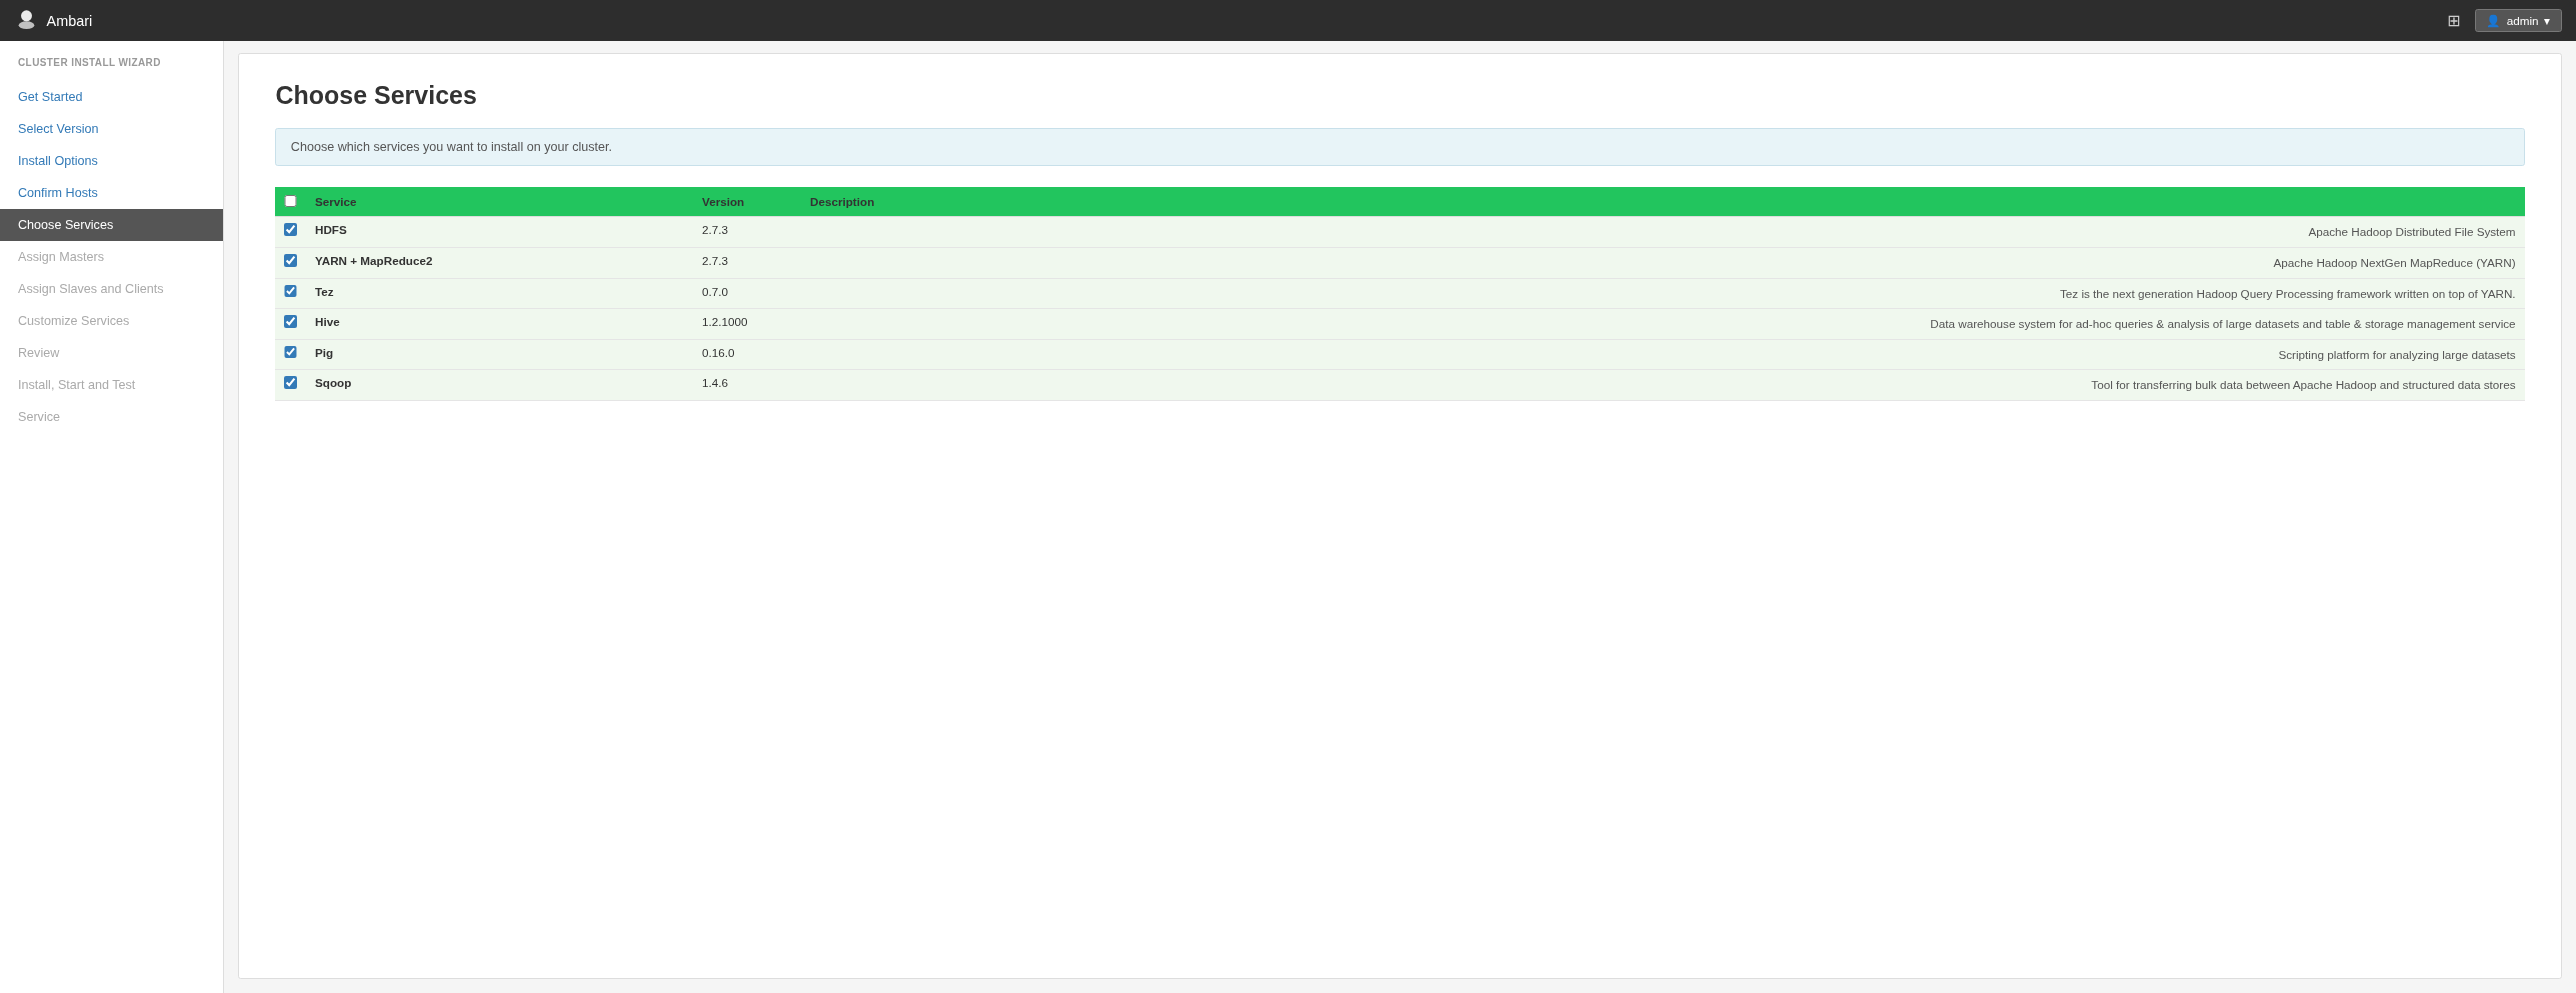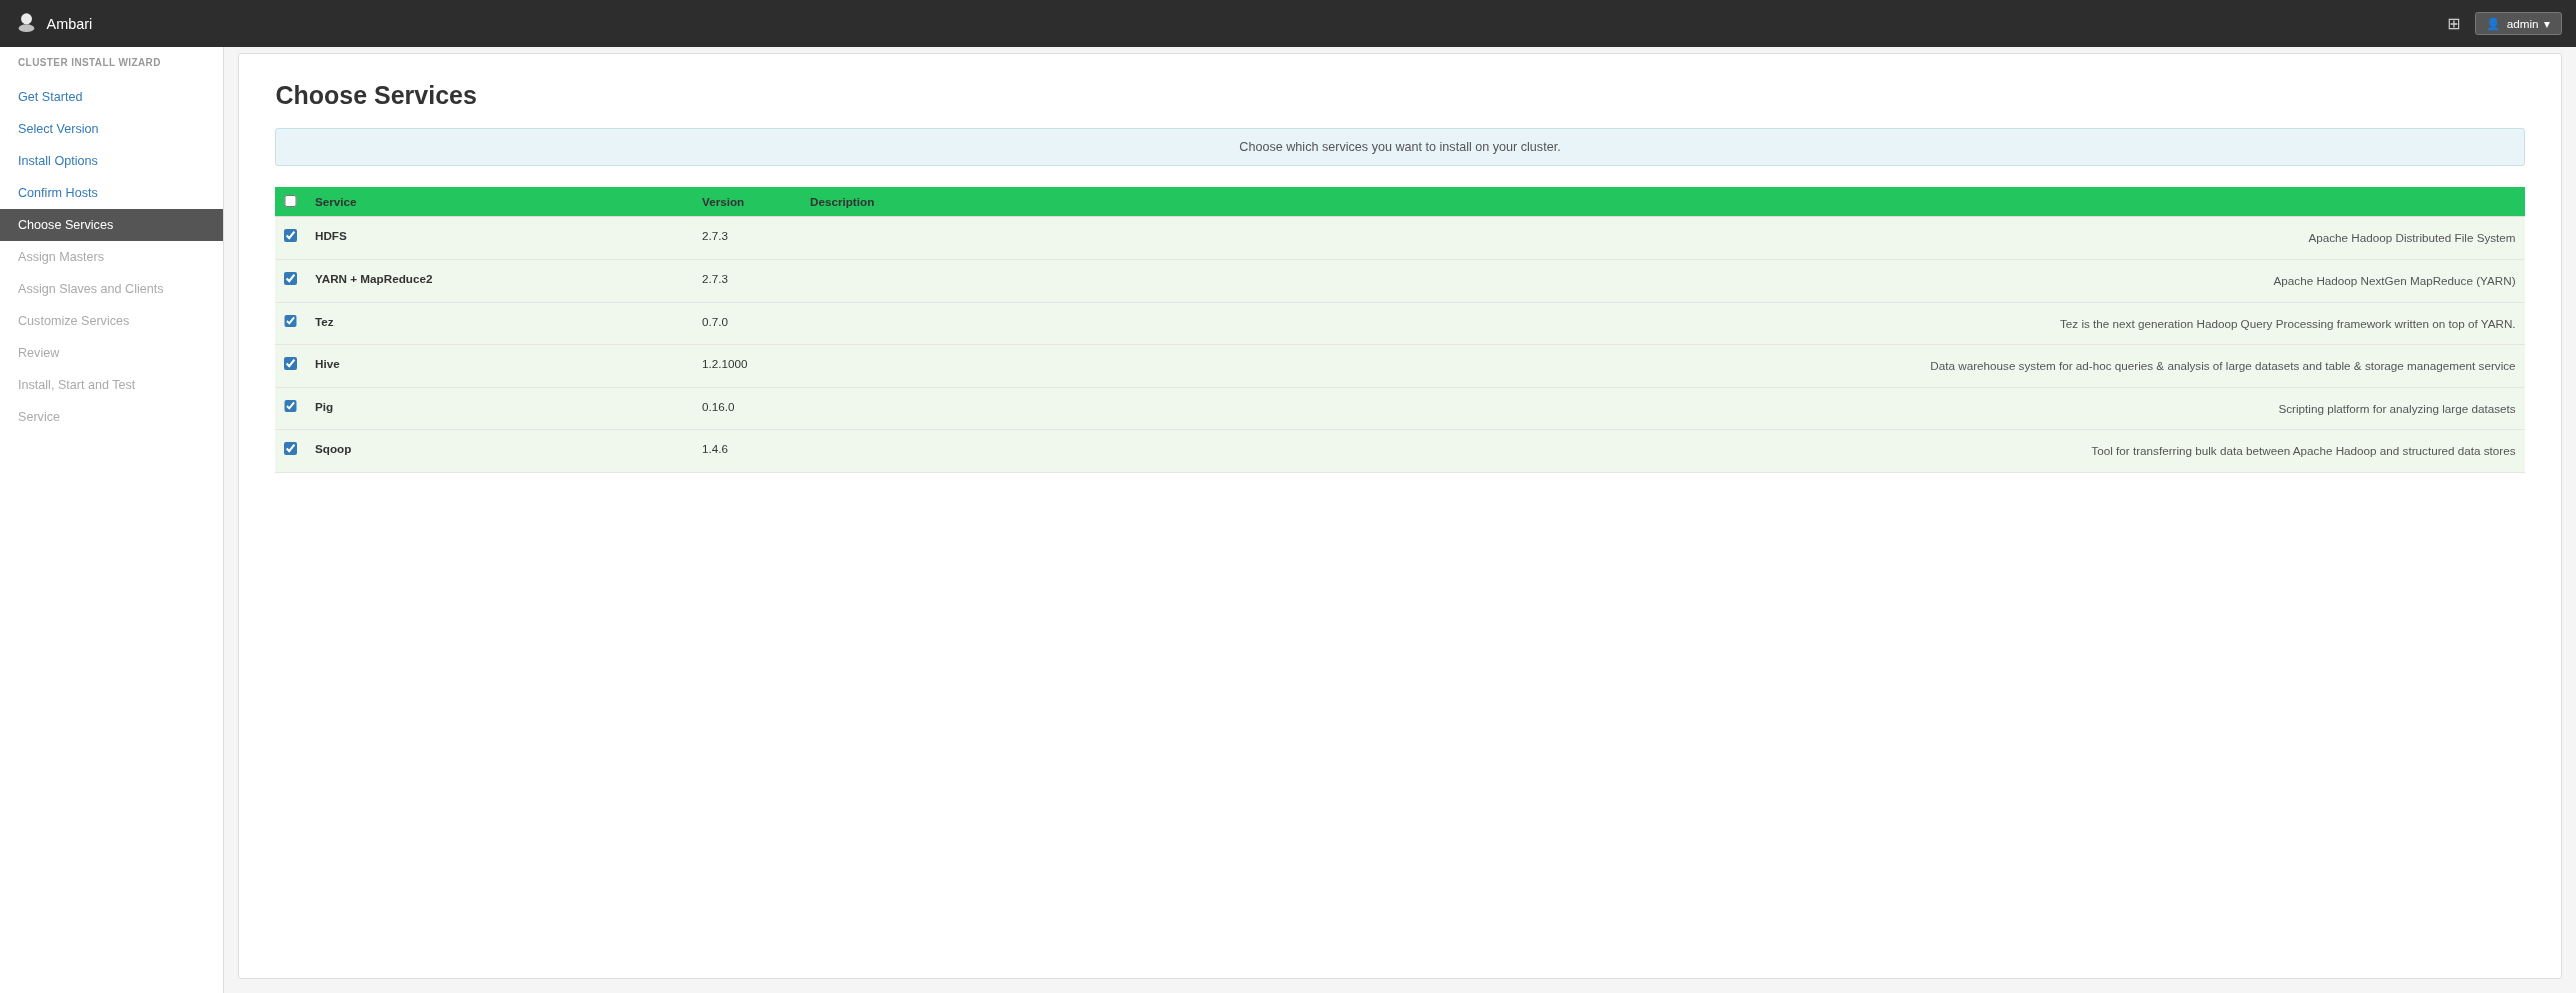--- a/index.html
+++ b/index.html
@@ -1,21 +1,21 @@
 <!DOCTYPE html>
 <html style="font-size:14.4px"><head>
   <meta charset="utf-8">
   <style>
     * { box-sizing: border-box; margin: 0; padding: 0; }
     body { font-family: 'Helvetica Neue', Arial, sans-serif; font-size: 12.6px; background: #f5f5f5; color: #333; }
 
     
     .navbar {
       background: #2d2d2d;
-      height: 47px;
+      height: 41px;
       display: flex;
       align-items: center;
       justify-content: space-between;
       padding: 0 14.4px;
       position: fixed;
       top: 0; left: 0; right: 0;
       z-index: 100;
     }
     .navbar-brand {
       display: flex;
@@ -111,21 +111,20 @@
     }
 
     .info-banner {
       background: #e8f4f8;
       border: 0.9px solid #c8e0ea;
       padding: 10.8px 14.4px;
       border-radius: 2.7px;
       margin-bottom: 21.5px;
       color: #555;
       font-size: 12.6px;
-      text-align: center;
     }
 
     
     .services-table {
       width: 100%;
       border-collapse: collapse;
     }
     .services-table th {
       text-align: left;
       padding: 7.2px 9px;
@@ -134,21 +133,21 @@
       font-size: 11.7px;
       border-bottom: 1.8px solid #ddd;
     }
     .services-table th.check-col {
       width: 27px;
     }
     .services-table th.version-col {
       width: 108px;
     }
     .services-table td {
-      padding: 12px 9px;
+      padding: 6px 9px;
       vertical-align: top;
       font-size: 11.7px;
     }
     .services-table tr.checked-row {
       background: #f0f8ee;
     }
     .services-table tr:not(.checked-row) {
       background: #22c55e;
     }
     .services-table td.service-name {

